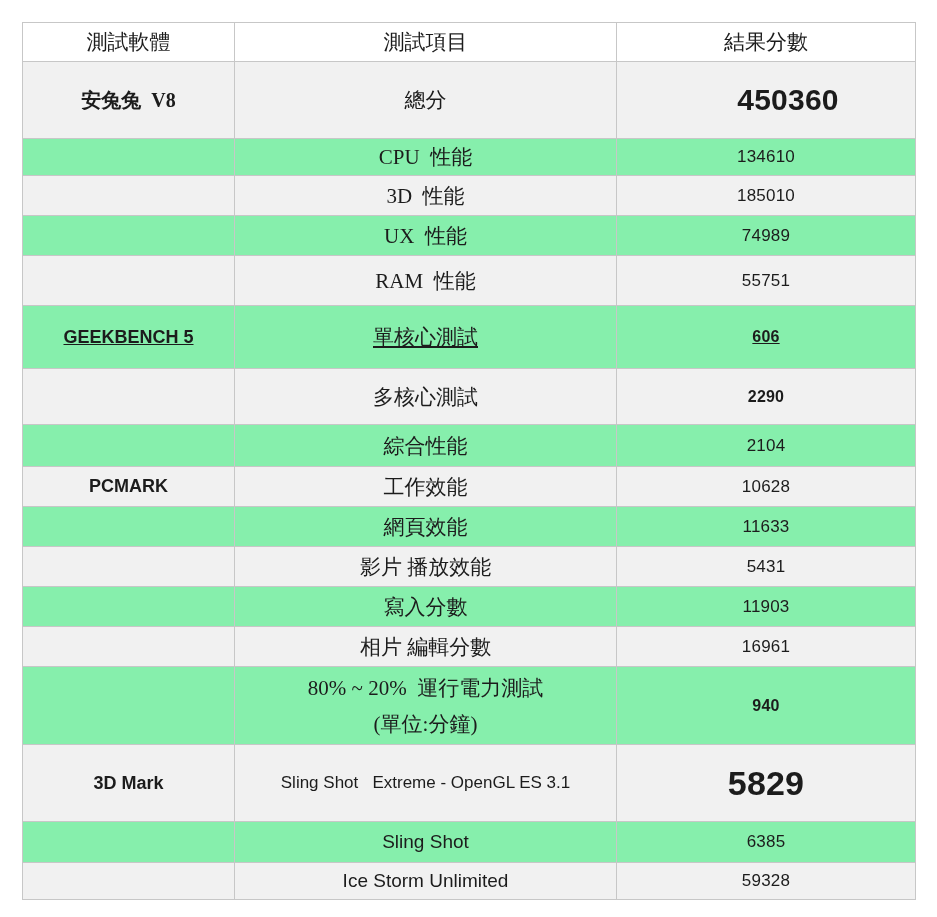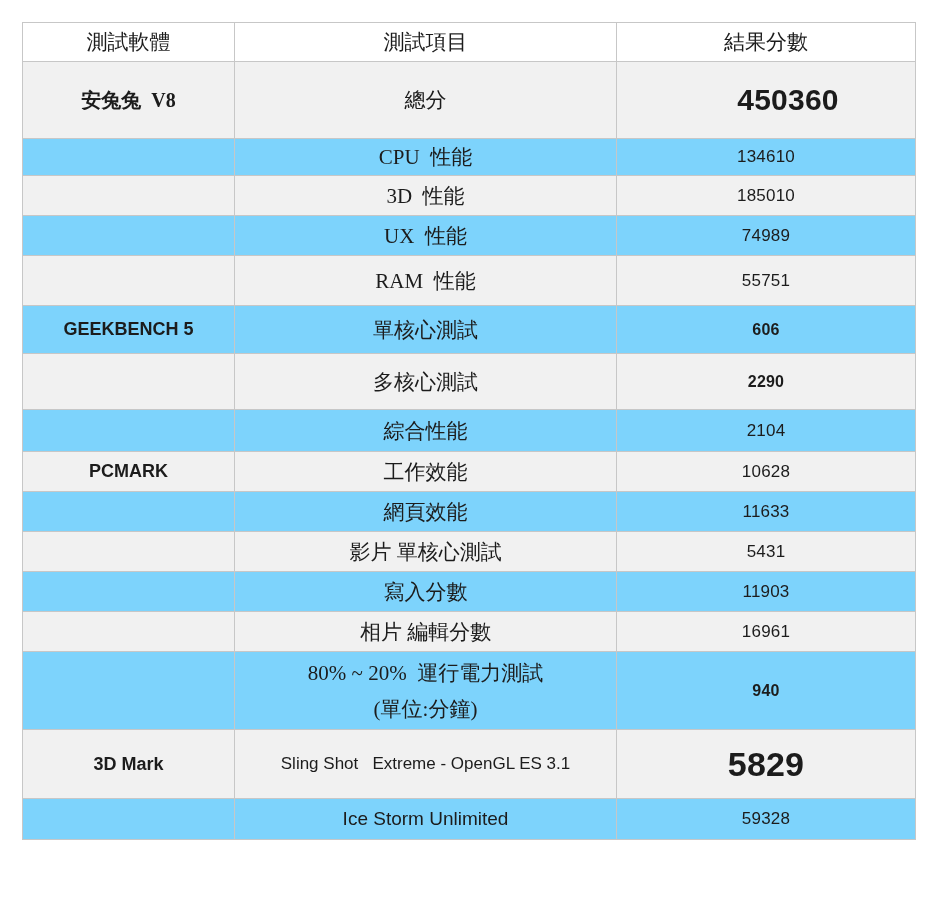--- a/index.html
+++ b/index.html
@@ -33,30 +33,30 @@
     white-space: pre-wrap;
     overflow: hidden;
   }
   thead th {
     height: 38px;
     font-weight: normal;
     font-size: 21px;
     font-family: "Liberation Serif", "DejaVu Serif", serif;
     background: #ffffff;
   }
-  tbody tr { height: 40px; background: #7dd3fc; }
+  tbody tr { height: 40px; background: #86efac; }
   tbody tr:nth-child(odd) { background: #f1f1f1; }
   tbody tr:nth-child(1)  { height: 77px; }
   tbody tr:nth-child(2)  { height: 37px; }
   tbody tr:nth-child(5)  { height: 50px; }
-  tbody tr:nth-child(6)  { height: 48px; }
+  tbody tr:nth-child(6)  { height: 63px; text-decoration: underline; }
   tbody tr:nth-child(7)  { height: 56px; }
   tbody tr:nth-child(8)  { height: 42px; }
   tbody tr:nth-child(14) { height: 78px; padding-left: 9px; }
-  tbody tr:nth-child(15) { height: 69px; }
+  tbody tr:nth-child(15) { height: 77px; }
   tbody tr:nth-child(16) { height: 41px; }
   tbody tr:nth-child(17) { height: 37px; }
 
   
   td.item {
     font-family: "Liberation Serif", "DejaVu Serif", serif;
     font-size: 21px;
   }
   td.item.latin-sm {
     font-family: "Liberation Sans", sans-serif;
@@ -151,21 +151,21 @@
           <td class="item">工作效能</td>
           <td class="score">10628</td>
         </tr>
         <tr>
           <td class="software"></td>
           <td class="item">網頁效能</td>
           <td class="score">11633</td>
         </tr>
         <tr>
           <td class="software"></td>
-          <td class="item">影片 單核心測試</td>
+          <td class="item">影片 播放效能</td>
           <td class="score">5431</td>
         </tr>
         <tr>
           <td class="software"></td>
           <td class="item">寫入分數</td>
           <td class="score">11903</td>
         </tr>
         <tr>
           <td class="software"></td>
           <td class="item">相片 編輯分數</td>
@@ -176,18 +176,23 @@
           <td class="item"><div class="line">80% ~ 20%  運行電力測試</div><div class="line">(單位:分鐘)</div></td>
           <td class="score bold">940</td>
         </tr>
         <tr>
           <td class="software latin-bold">3D Mark</td>
           <td class="item latin-sm">Sling Shot   Extreme - OpenGL ES 3.1</td>
           <td class="score xxl">5829</td>
         </tr>
         <tr>
           <td class="software"></td>
+          <td class="item latin-md">Sling Shot</td>
+          <td class="score">6385</td>
+        </tr>
+        <tr>
+          <td class="software"></td>
           <td class="item latin-md">Ice Storm Unlimited</td>
           <td class="score">59328</td>
         </tr>
       </tbody>
   </table>
 </div>
 
 </body></html>

